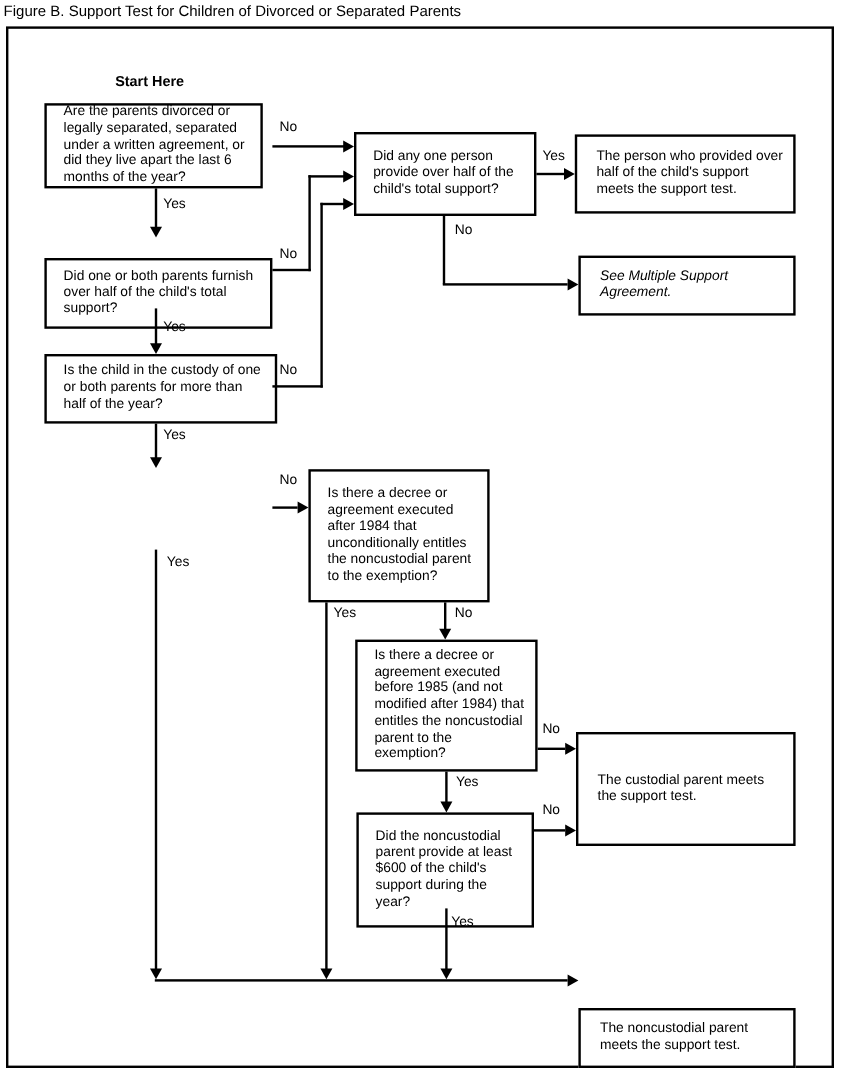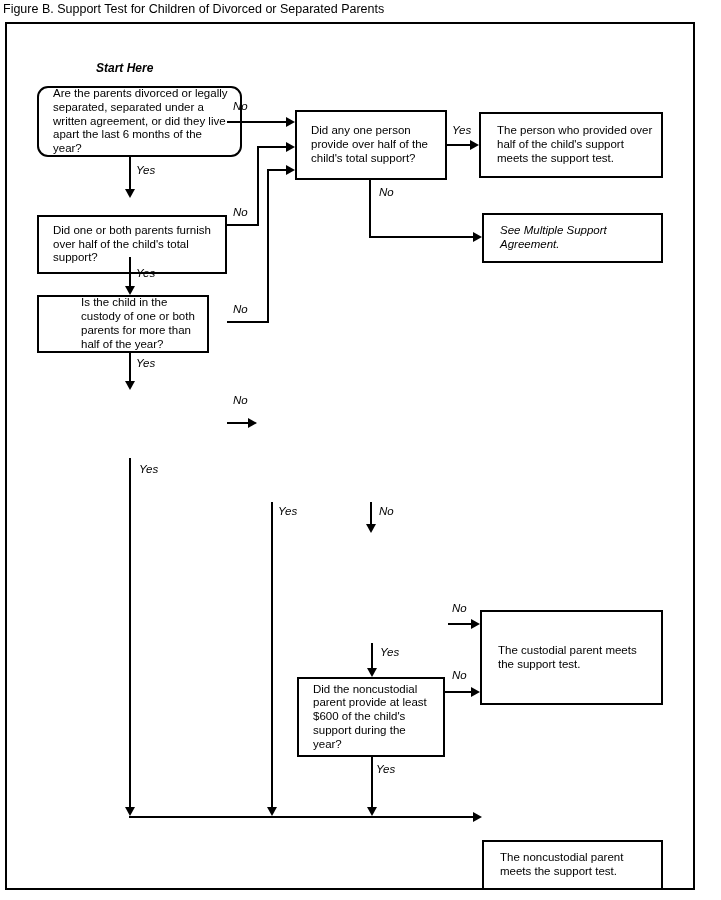--- a/index.html
+++ b/index.html
@@ -12,21 +12,21 @@
   .title .bold { font-weight:normal; }
   .frame { position:absolute; left:5px; top:22px; width:690px; height:868px;
            border:2px solid #000; box-sizing:border-box; }
   .box {
     position:absolute; border:2px solid #000; background:#fff; box-sizing:border-box;
     display:flex; align-items:center; font-size:11.5px; line-height:13.8px;
   }
   .box .txt { padding:3px 8px 3px 14px; }
   .box.result .txt { padding-left:16px; }
   .box.italic { font-style:italic; }
-  .lbl { position:absolute; font-style:italic; font-size:11.5px; white-space:nowrap; }
+  .lbl { position:absolute; font-size:11.5px; white-space:nowrap; }
   .lbl.start { font-weight:bold; font-size:12px; }
   .hline, .vline { position:absolute; background:#000; }
   .hline { height:2px; } .vline { width:2px; }
   .arr-r { position:absolute; width:0; height:0;
            border-top:5px solid transparent; border-bottom:5px solid transparent;
            border-left:9px solid #000; }
   .arr-d { position:absolute; width:0; height:0;
            border-left:5px solid transparent; border-right:5px solid transparent;
            border-top:9px solid #000; }
 </style>
@@ -37,41 +37,47 @@
 
   <div class="title">
     <span>Figure B.</span>
     <span class="bold">Support Test for Children of Divorced or Separated Parents</span>
   </div>
 
   <div class="frame"></div>
 
   <div class="lbl start" style="left:96px; top:61px;">Start Here</div>
 
-  <div class="box" style="left:37px; top:86px; width:205px; height:71px;border-radius:11px;">
+  <div class="box" style="left:37px; top:86px; width:182px; height:71px;">
     <div class="txt">Are the parents divorced or legally separated, separated under a written agreement, or did they live apart the last 6 months of the year?</div>
   </div>
   <div class="box" style="left:37px; top:198px; width:190px; height:59px;margin-top:17px;">
     <div class="txt">Did one or both parents furnish over half of the child's total support?</div>
   </div>
-  <div class="box" style="left:37px; top:295px; width:172px; height:58px;padding-left:28px;">
+  <div class="box" style="left:37px; top:295px; width:194px; height:58px;">
     <div class="txt">Is the child in the custody of one or both parents for more than half of the year?</div>
   </div>
 
   <div class="box" style="left:295px; top:110px; width:152px; height:70px;">
     <div class="txt">Did any one person provide over half of the child's total support?</div>
   </div>
   <div class="box result" style="left:479px; top:112px; width:184px; height:66px;">
     <div class="txt">The person who provided over half of the child's support meets the support test.</div>
   </div>
   <div class="box result italic" style="left:482px; top:213px; width:181px; height:50px;">
     <div class="txt">See Multiple Support Agreement.</div>
   </div>
 
-  <div class="box" style="left:297px; top:677px; width:148px; height:80px;">
+  <div class="box" style="left:257px; top:391px; width:151px; height:111px;">
+    <div class="txt">Is there a decree or agreement executed after 1984 that unconditionally entitles the noncustodial parent to the exemption?</div>
+  </div>
+  <div class="box" style="left:296px; top:533px; width:152px; height:110px;">
+    <div class="txt">Is there a decree or agreement executed before 1985 (and not modified after 1984) that entitles the noncustodial parent to the exemption?</div>
+  </div>
+  <div class="box" style="left:297px; top:677px; width:148px; height:96px;">
     <div class="txt">Did the noncustodial parent provide at least $600 of the child's support during the year?</div>
   </div>
 
   <div class="box result" style="left:480px; top:610px; width:183px; height:95px;">
     <div class="txt">The custodial parent meets the support test.</div>
   </div>
   <div class="box result" style="left:482px; top:792px; width:181px; height:50px;margin-top:48px;">
     <div class="txt">The noncustodial parent meets the support test.</div>
   </div>
 

